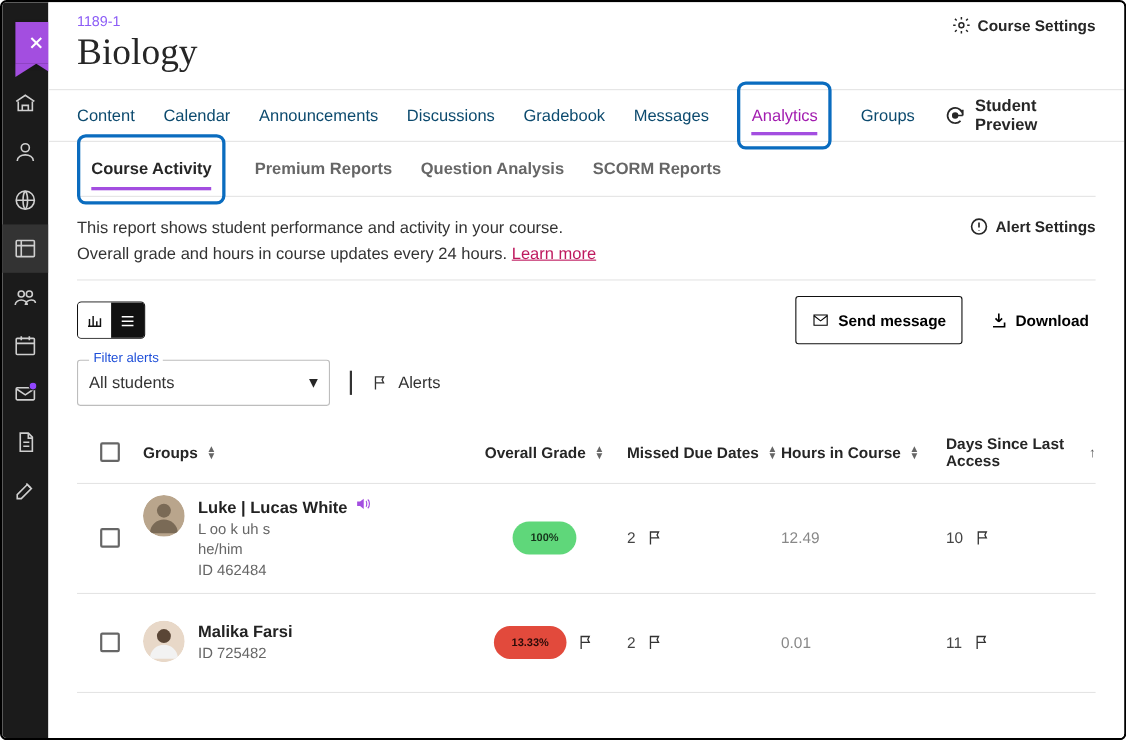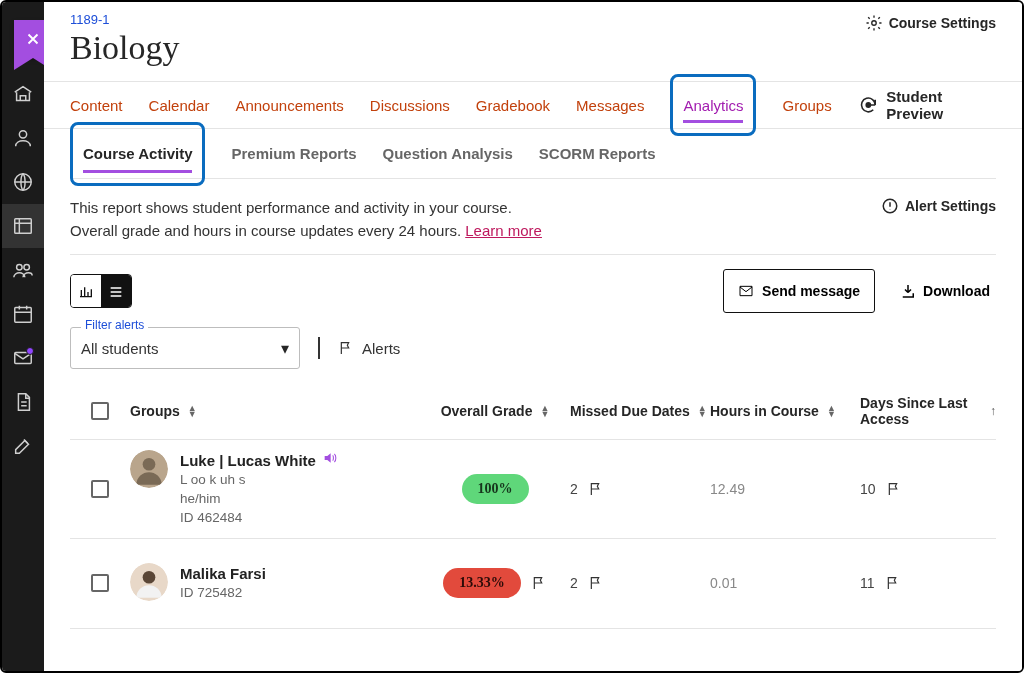--- a/index.html
+++ b/index.html
@@ -11,28 +11,28 @@
   .rail .ritem svg { width:22px; height:22px; }
   .rail .ritem.active { background:#333; }
   .rail .badge-dot { position:absolute; width:8px; height:8px; background:#9146ff; border-radius:50%; border:1px solid #1b1b1b; margin-left:14px; margin-top:-14px; }
   
   .close-ribbon { position:absolute; left:12px; top:18px; width:38px; height:38px; background:#a34ee0; display:flex; align-items:center; justify-content:center; color:#fff; cursor:pointer; box-shadow:0 2px 4px rgba(0,0,0,.25); }
   .close-ribbon::after { content:""; position:absolute; left:0; top:38px; width:0; height:0; border-left:19px solid #a34ee0; border-right:19px solid #a34ee0; border-bottom:12px solid transparent; }
   .close-ribbon svg { width:18px; height:18px; }
   
   .main { position:absolute; left:42px; right:0; top:0; bottom:0; overflow:hidden; background:#fff; }
   .header { padding:10px 26px 0 26px; }
-  .course-code { font-size:13px; color:#1d4ed8; }
+  .course-code { font-size:13px; color:#8b5cf6; }
   .top-row { display:flex; align-items:flex-start; justify-content:space-between; }
   .course-title { font-family: Georgia, 'Times New Roman', serif; font-size:34px; font-weight:400; margin:2px 0 14px 0; }
   .settings { display:flex; align-items:center; gap:6px; font-size:14px; font-weight:600; color:#262626; cursor:pointer; margin-top:2px; }
   .settings svg { width:18px; height:18px; }
   
   .tabs { display:flex; align-items:center; gap:26px; border-top:1px solid #e4e4e4; border-bottom:1px solid #e4e4e4; padding:0 26px; height:48px; }
-  .tab { font-size:15px; color:#c2410c; cursor:pointer; height:48px; display:flex; align-items:center; position:relative; }
+  .tab { font-size:15px; color:#0c4a6e; cursor:pointer; height:48px; display:flex; align-items:center; position:relative; }
   .tab.active { color:#a21caf; }
   .tab.active::after { content:""; position:absolute; left:0; right:0; bottom:6px; height:3px; background:#a34ee0; }
   .student-preview { margin-left:auto; display:flex; align-items:center; gap:8px; font-weight:600; font-size:15px; cursor:pointer; }
   .student-preview svg { width:22px; height:22px; }
   .highlight-box { border:3px solid #0a6cbf; border-radius:8px; padding:4px 10px; }
   
   .subtabs-wrap { padding:0 14px; }
   .subtabs { display:flex; align-items:center; gap:26px; border-bottom:1px solid #e4e4e4; margin:0 12px; height:50px; }
   .subtab { font-size:15px; color:#666; cursor:pointer; height:50px; display:flex; align-items:center; position:relative; font-weight:600; }
   .subtab.active { color:#262626; }
@@ -74,21 +74,21 @@
   .th { font-weight:700; font-size:14px; gap:8px; }
   .th .sort { display:inline-flex; flex-direction:column; line-height:6px; font-size:9px; color:#666; }
   .sort-single { font-size:12px; color:#555; }
   .trow { display:flex; align-items:center; border-bottom:1px solid #e4e4e4; min-height:90px; padding:10px 0; }
   .checkbox { width:18px; height:18px; border:2px solid #666; border-radius:2px; background:#fff; }
   .avatar { width:38px; height:38px; border-radius:50%; overflow:hidden; flex:none; margin-right:12px; display:flex; align-items:center; justify-content:center; }
   .student-block { display:flex; align-items:flex-start; }
   .student-meta { font-size:13.5px; color:#666; line-height:1.4; }
   .student-meta .sname { font-weight:700; font-size:15px; color:#222; display:flex; align-items:center; gap:6px; }
   .sound-icon { color:#a34ee0; }
-  .grade-pill { display:inline-flex; align-items:center; justify-content:center; height:30px; padding:0 16px; border-radius:16px; font-weight:700; font-size:14px; color:#16351c;font-family:Liberation Serif, serif; }
+  .grade-pill { display:inline-flex; align-items:center; justify-content:center; height:30px; padding:0 16px; border-radius:16px; font-weight:700; font-size:10px; color:#16351c; }
   .pg { background:#5fd77a; }
   .pr { background:#e24a3c; color:#2b0b08; }
   .flag { width:16px; height:16px; }
   .cell-val { font-size:14px; color:#444; display:flex; align-items:center; gap:10px; }
   .muted { color:#888; }
 </style>
 </head>
 <body>
 <div class="viewport">
 

